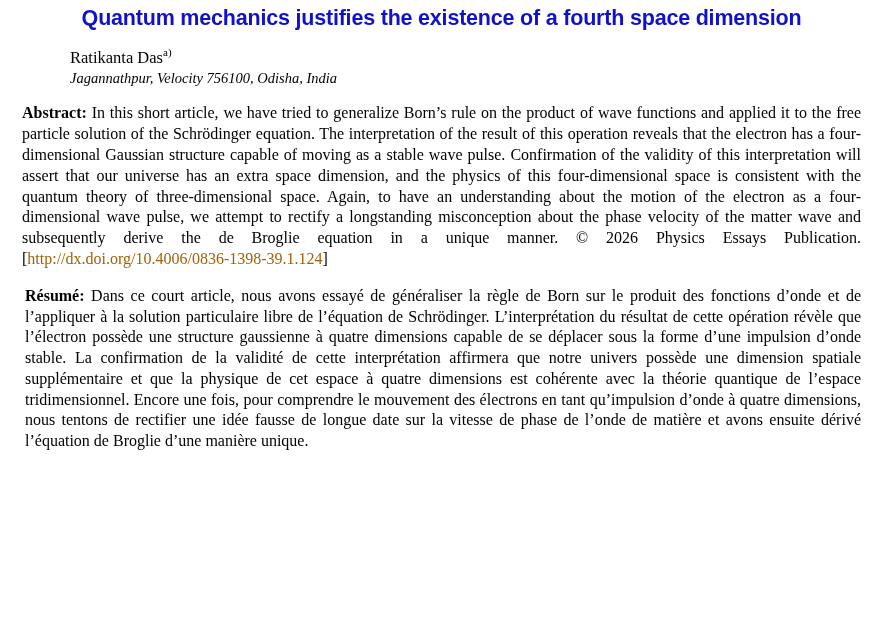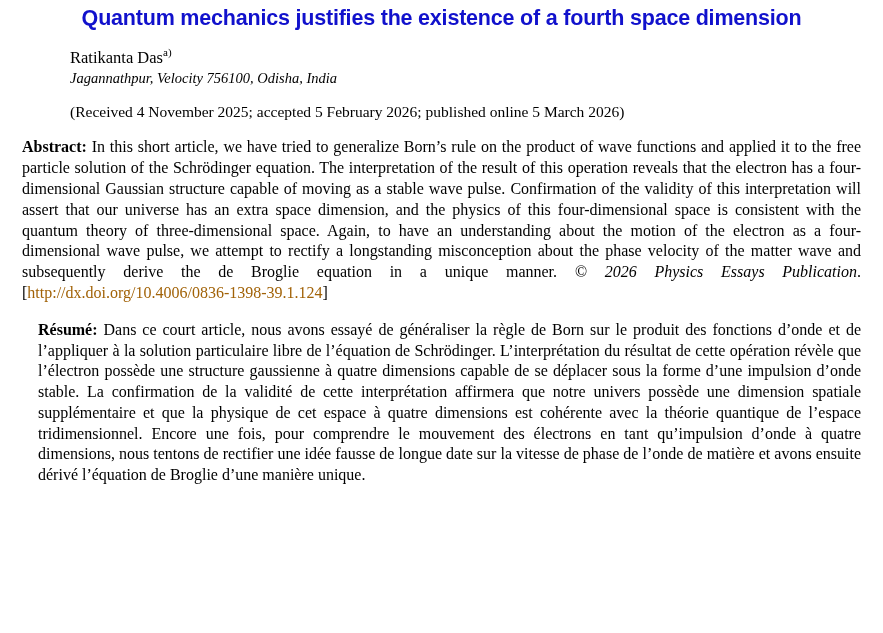--- a/index.html
+++ b/index.html
@@ -58,31 +58,30 @@
     text-align: justify;
     font-size: 16px;
     line-height: 1.30;
     margin: 0 0 16px 0;
     hyphens: auto;
   }
   .abstract-block .lead {
     font-weight: bold;
   }
   .pub {
-    font-style: italic;
   }
   .doi-link {
     color: #a16207;
     text-decoration: none;
   }
   .resume-block {
     text-align: justify;
     font-size: 16px;
     line-height: 1.30;
-    margin: 0 0 18px 16px;
+    margin: 0 0 18px 3px;
     hyphens: auto;
   }
   .resume-block .lead {
     font-weight: bold;
   }
   .keywords {
     font-size: 13.5px;
     line-height: 1.3;
     margin: 0;
     padding-left: 48px;
@@ -91,21 +90,20 @@
 </head>
 <body>
 
 <div class="page">
 
   <h1 class="title">Quantum mechanics justifies the existence of a fourth space dimension</h1>
 
   <div class="byline-block">
     <div class="author"><span>Ratikanta Das</span><sup>a)</sup></div>
     <div class="affiliation">Jagannathpur, Velocity 756100, Odisha, India</div>
-    <div class="dates">(Received 4 November 2025; accepted 5 February 2026; published online 5 March 2026)</div>
   </div>
 
   <p class="abstract-block"><span class="lead">Abstract:</span><span> In this short article, we have tried to generalize Born’s rule on the product of wave functions and applied it to the free particle solution of the Schrödinger equation. The interpretation of the result of this operation reveals that the electron has a four-dimensional Gaussian structure capable of moving as a stable wave pulse. Confirmation of the validity of this interpretation will assert that our universe has an extra space dimension, and the physics of this four-dimensional space is consistent with the quantum theory of three-dimensional space. Again, to have an understanding about the motion of the electron as a four-dimensional wave pulse, we attempt to rectify a longstanding misconception about the phase velocity of the matter wave and subsequently derive the de Broglie equation in a unique manner. </span><span class="pub">© 2026 Physics Essays Publication</span><span>. [</span><a class="doi-link" href="#">http://dx.doi.org/10.4006/0836-1398-39.1.124</a><span>]</span></p>
 
   <p class="resume-block"><span class="lead">Résumé:</span><span> Dans ce court article, nous avons essayé de généraliser la règle de Born sur le produit des fonctions d’onde et de l’appliquer à la solution particulaire libre de l’équation de Schrödinger. L’interprétation du résultat de cette opération révèle que l’électron possède une structure gaussienne à quatre dimensions capable de se déplacer sous la forme d’une impulsion d’onde stable. La confirmation de la validité de cette interprétation affirmera que notre univers possède une dimension spatiale supplémentaire et que la physique de cet espace à quatre dimensions est cohérente avec la théorie quantique de l’espace tridimensionnel. Encore une fois, pour comprendre le mouvement des électrons en tant qu’impulsion d’onde à quatre dimensions, nous tentons de rectifier une idée fausse de longue date sur la vitesse de phase de l’onde de matière et avons ensuite dérivé l’équation de Broglie d’une manière unique.</span></p>
 
 
 </div>
 
 </body></html>

